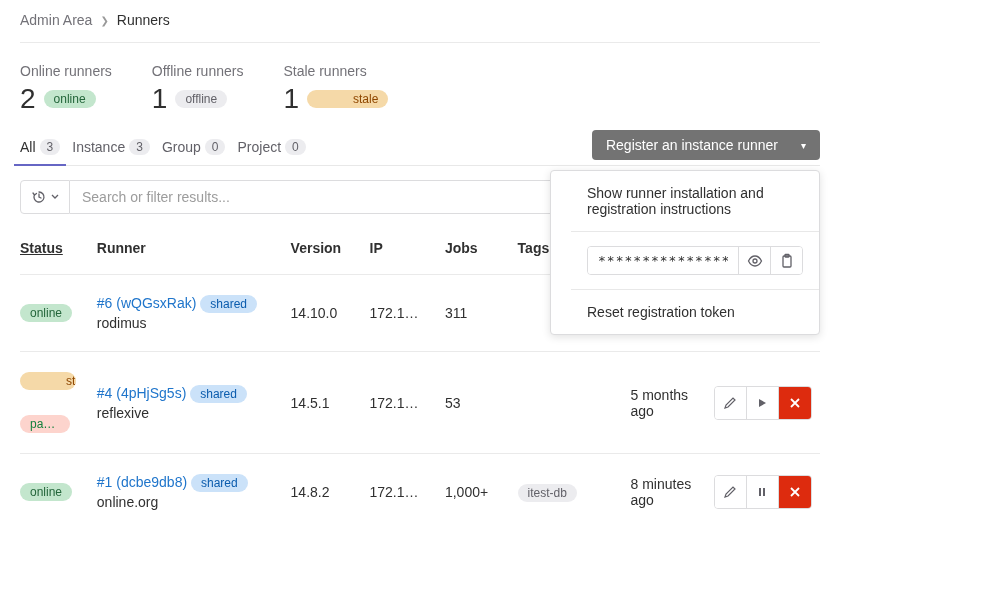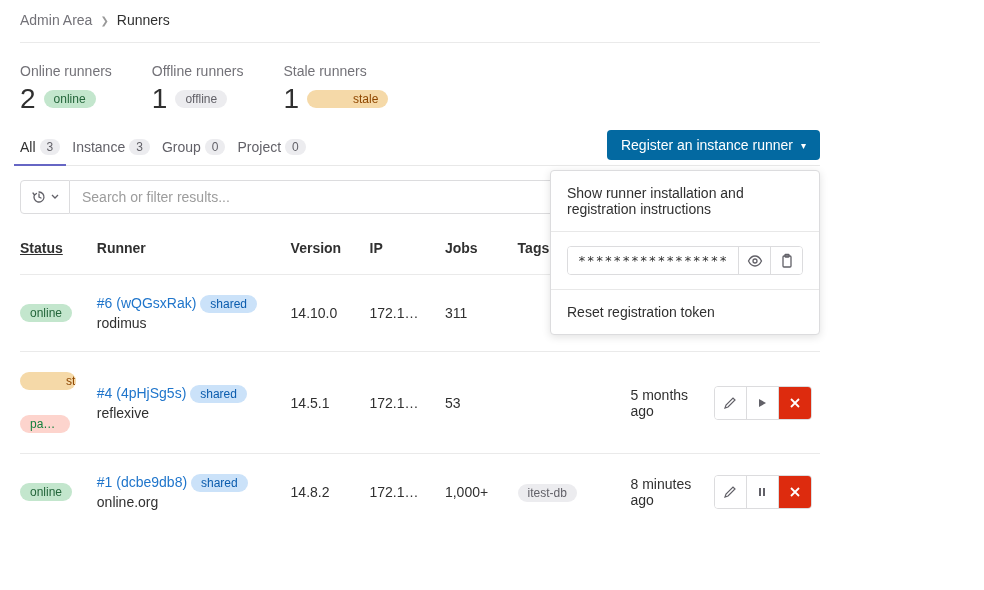--- a/index.html
+++ b/index.html
@@ -18,25 +18,25 @@
 .badge-stale { background: #f5d9a8; color: #8f4700; padding-left: 46px; }
 .badge-paused { background: #fdd4cd; color: #15803d; margin-top: 21px; }
 .badge-shared { background: #cbe2f9; color: #0b5cad; }
 .badge-count { background: #ececef; color: #626168; padding: 1px 7px; border-radius: 10px; font-size: 12px; margin-left: 4px; }
 .badge-tag { background: #ececef; color: #626168; padding: 2px 10px; border-radius: 10px; font-size: 12px; }
 .tabs-row { display: flex; align-items: center; justify-content: space-between; border-bottom: 1px solid #e8e8e8; position: relative; }
 .tabs { display: flex; gap: 12px; }
 .tab { display: flex; align-items: center; padding: 10px 0; cursor: pointer; color: #626168; position: relative; }
 .tab.active { color: #303030; font-weight: 500; }
 .tab.active::after { content: ''; position: absolute; left: -6px; right: -6px; bottom: -1px; height: 2px; background: #6666c4; }
-.btn-primary { display: inline-flex; align-items: center; gap: 8px; background: #0369a1; color: #fff; border: none; padding: 7px 14px; border-radius: 4px; font-size: 14px; cursor: pointer; margin-bottom: 4px; position: relative; }
+.btn-primary { display: inline-flex; align-items: center; gap: 23px; background: #737373; color: #fff; border: none; padding: 7px 14px; border-radius: 4px; font-size: 14px; cursor: pointer; margin-bottom: 4px; position: relative; }
 .btn-primary .chev { font-size: 10px; }
 .dropdown-wrap { position: relative; }
 .dropdown { position: absolute; right: 0; top: 40px; width: 270px; background: #fff; border: 1px solid #dcdcde; border-radius: 4px; box-shadow: 0 2px 8px rgba(0,0,0,0.12); z-index: 10; }
-.dd-item { padding: 14px 16px; border-bottom: 1px solid #e8e8e8; color: #303030; cursor: pointer; }
+.dd-item { padding: 14px 16px; border-bottom: 1px solid #e8e8e8; color: #303030; cursor: pointer; margin-left: 20px; }
 .dd-item:last-child { border-bottom: none; }
 .dd-label { font-weight: 500; margin-bottom: 8px; }
 .token-row { display: flex; border: 1px solid #dcdcde; border-radius: 4px; overflow: hidden; }
 .token-input { flex: 1; border: none; padding: 6px 10px; font-family: monospace; font-size: 13px; letter-spacing: 1px; color: #303030; outline: none; min-width: 0; }
 .token-btn { width: 32px; border: none; border-left: 1px solid #dcdcde; background: #fff; cursor: pointer; display: flex; align-items: center; justify-content: center; }
 .search-row { display: flex; margin-top: 14px; margin-bottom: 8px; }
 .history-btn { display: flex; align-items: center; gap: 4px; border: 1px solid #dcdcde; border-radius: 4px 0 0 4px; padding: 6px 10px; background: #fff; cursor: pointer; }
 .search-input { flex: 1; border: 1px solid #dcdcde; border-left: none; border-right: none; padding: 8px 12px; font-size: 14px; color: #303030; outline: none; }
 .search-input::placeholder { color: #9c9c9c; }
 .table { width: 100%; border-collapse: collapse; }

